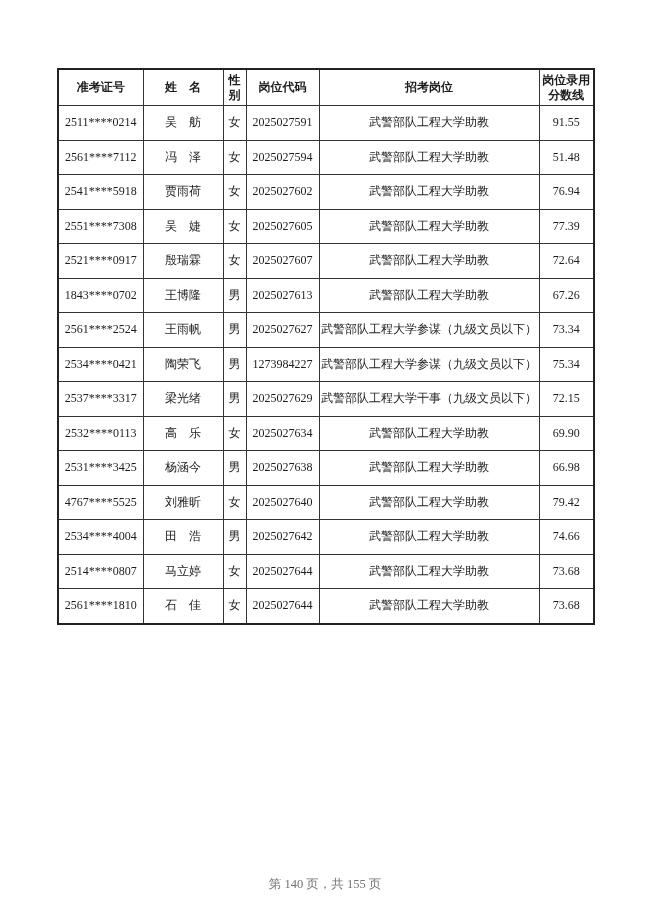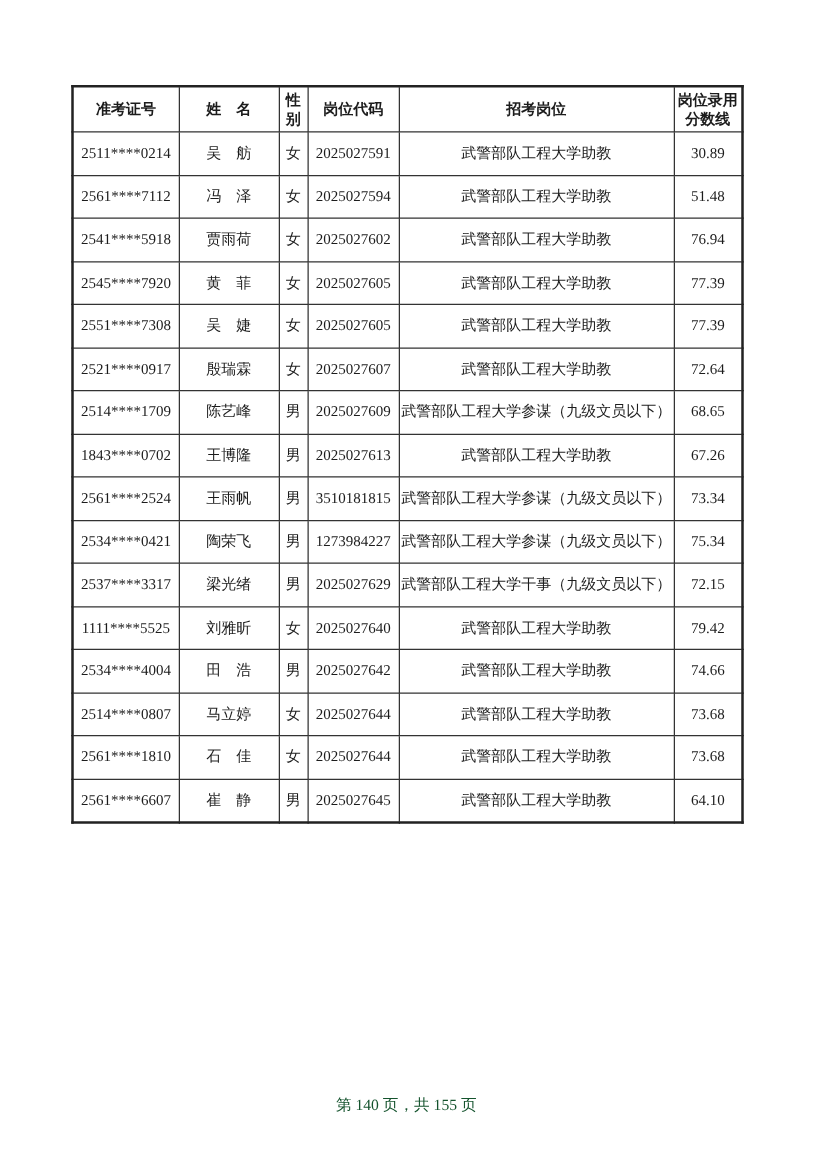--- a/index.html
+++ b/index.html
@@ -61,21 +61,21 @@
     padding: 1px 2px;
     word-break: break-all;
   }
   .page-footer {
     position: absolute;
     left: 0;
     top: 876px;
     width: 100%;
     text-align: center;
     font-size: 12.5px;
-    color: #14532d;
+    color: #737373;
   }
 </style>
 </head>
 <body>
 
 <div class="page">
 
   <table class="score-table">
     <colgroup>
       <col class="c-exam">
@@ -95,104 +95,104 @@
         <th class="score-head">岗位录用分数线</th>
       </tr>
     </thead>
     <tbody>
         <tr>
           <td>2511****0214</td>
           <td>吴　舫</td>
           <td>女</td>
           <td>2025027591</td>
           <td class="pos-cell">武警部队工程大学助教</td>
-          <td>30.89</td>
+          <td>91.55</td>
         </tr>
         <tr>
           <td>2561****7112</td>
           <td>冯　泽</td>
           <td>女</td>
           <td>2025027594</td>
           <td class="pos-cell">武警部队工程大学助教</td>
           <td>51.48</td>
         </tr>
         <tr>
           <td>2541****5918</td>
           <td>贾雨荷</td>
           <td>女</td>
           <td>2025027602</td>
           <td class="pos-cell">武警部队工程大学助教</td>
           <td>76.94</td>
         </tr>
         <tr>
-          <td>2545****7920</td>
-          <td>黄　菲</td>
-          <td>女</td>
-          <td>2025027605</td>
-          <td class="pos-cell">武警部队工程大学助教</td>
-          <td>77.39</td>
-        </tr>
-        <tr>
           <td>2551****7308</td>
           <td>吴　婕</td>
           <td>女</td>
           <td>2025027605</td>
           <td class="pos-cell">武警部队工程大学助教</td>
           <td>77.39</td>
         </tr>
         <tr>
           <td>2521****0917</td>
           <td>殷瑞霖</td>
           <td>女</td>
           <td>2025027607</td>
           <td class="pos-cell">武警部队工程大学助教</td>
           <td>72.64</td>
         </tr>
         <tr>
-          <td>2514****1709</td>
-          <td>陈艺峰</td>
-          <td>男</td>
-          <td>2025027609</td>
-          <td class="pos-cell">武警部队工程大学参谋（九级文员以下）</td>
-          <td>68.65</td>
-        </tr>
-        <tr>
           <td>1843****0702</td>
           <td>王博隆</td>
           <td>男</td>
           <td>2025027613</td>
           <td class="pos-cell">武警部队工程大学助教</td>
           <td>67.26</td>
         </tr>
         <tr>
           <td>2561****2524</td>
           <td>王雨帆</td>
           <td>男</td>
-          <td>3510181815</td>
+          <td>2025027627</td>
           <td class="pos-cell">武警部队工程大学参谋（九级文员以下）</td>
           <td>73.34</td>
         </tr>
         <tr>
           <td>2534****0421</td>
           <td>陶荣飞</td>
           <td>男</td>
           <td>1273984227</td>
           <td class="pos-cell">武警部队工程大学参谋（九级文员以下）</td>
           <td>75.34</td>
         </tr>
         <tr>
           <td>2537****3317</td>
           <td>梁光绪</td>
           <td>男</td>
           <td>2025027629</td>
           <td class="pos-cell">武警部队工程大学干事（九级文员以下）</td>
           <td>72.15</td>
         </tr>
         <tr>
-          <td>1111****5525</td>
+          <td>2532****0113</td>
+          <td>高　乐</td>
+          <td>女</td>
+          <td>2025027634</td>
+          <td class="pos-cell">武警部队工程大学助教</td>
+          <td>69.90</td>
+        </tr>
+        <tr>
+          <td>2531****3425</td>
+          <td>杨涵今</td>
+          <td>男</td>
+          <td>2025027638</td>
+          <td class="pos-cell">武警部队工程大学助教</td>
+          <td>66.98</td>
+        </tr>
+        <tr>
+          <td>4767****5525</td>
           <td>刘雅昕</td>
           <td>女</td>
           <td>2025027640</td>
           <td class="pos-cell">武警部队工程大学助教</td>
           <td>79.42</td>
         </tr>
         <tr>
           <td>2534****4004</td>
           <td>田　浩</td>
           <td>男</td>
@@ -209,26 +209,18 @@
           <td>73.68</td>
         </tr>
         <tr>
           <td>2561****1810</td>
           <td>石　佳</td>
           <td>女</td>
           <td>2025027644</td>
           <td class="pos-cell">武警部队工程大学助教</td>
           <td>73.68</td>
         </tr>
-        <tr>
-          <td>2561****6607</td>
-          <td>崔　静</td>
-          <td>男</td>
-          <td>2025027645</td>
-          <td class="pos-cell">武警部队工程大学助教</td>
-          <td>64.10</td>
-        </tr>
       </tbody>
   </table>
 
   <div class="page-footer">第 140 页，共 155 页</div>
 
 </div>
 
 </body></html>

